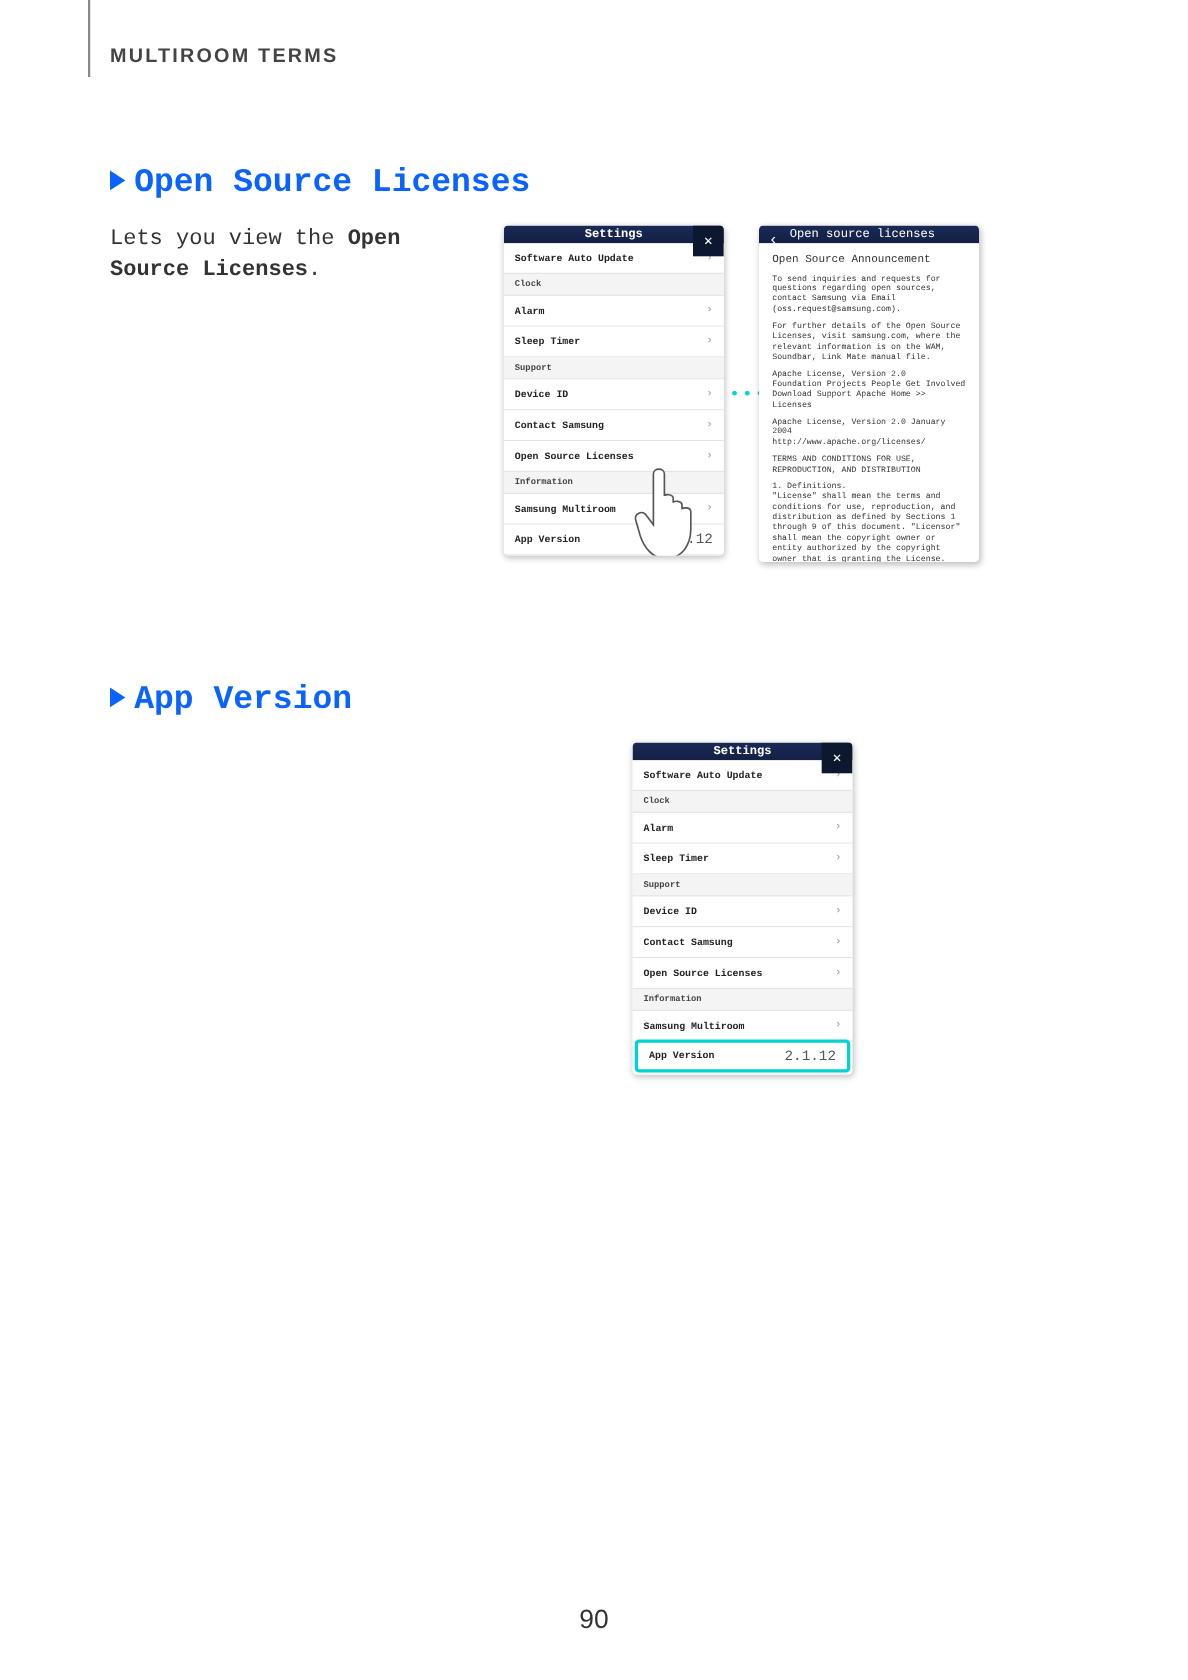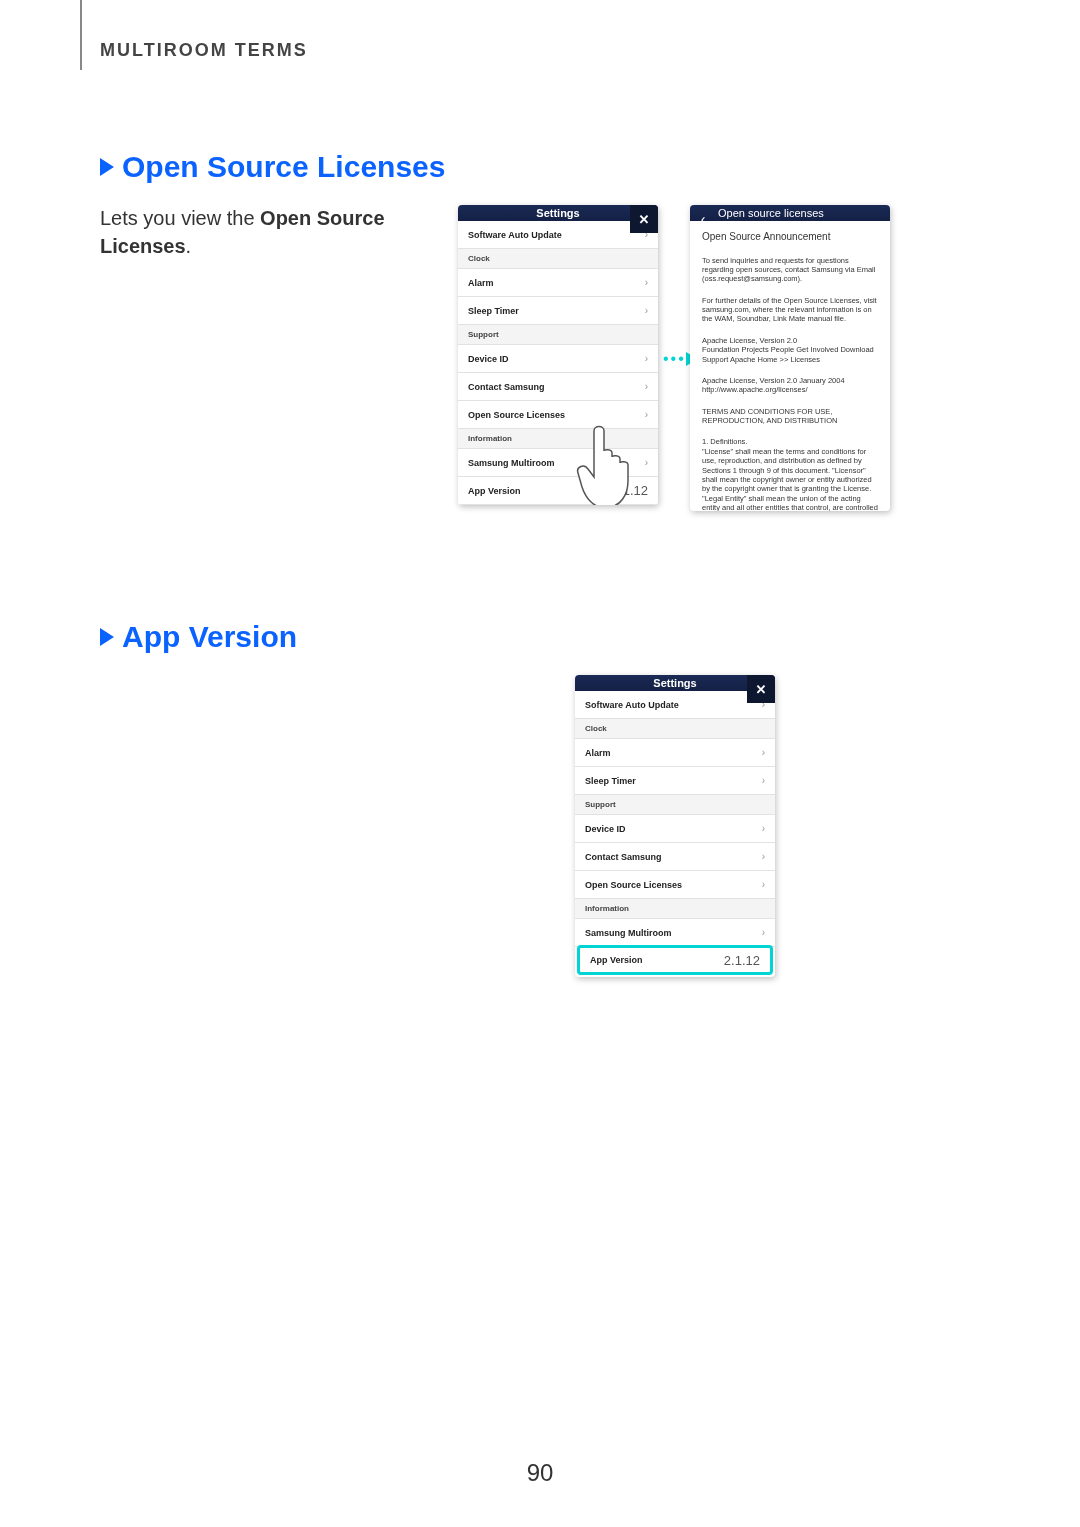--- a/index.html
+++ b/index.html
@@ -22,20 +22,21 @@
     left: 100px; top: 40px;
     font-size: 18px;
     letter-spacing: 2px;
     font-weight: 600;
     color: #444;
   }
   .section {
     position: absolute;
     left: 100px;
     right: 60px;
+    font-family: Liberation Mono, monospace;
   }
   .sec1 { top: 150px; }
   .sec2 { top: 620px; }
   .section-title {
     font-size: 30px;
     font-weight: 700;
     color: #0a63ff;
     margin-bottom: 20px;
   }
   .tri {
@@ -126,21 +127,21 @@
 
   .license-body {
     padding: 10px 12px;
     font-size: 7.5px;
     line-height: 1.25;
     color: #333;
     height: 290px;
     overflow: hidden;
   }
   .license-body .ann-title { font-size: 10px; margin-bottom: 6px; }
-  .license-body p { margin-bottom: 6px; margin-top: 12px; }
+  .license-body p { margin-bottom: 6px; }
 
   .finger {
     position: absolute;
     pointer-events: none;
   }
   .arrow-dots {
     position: absolute;
     color: #00d4d4;
     font-size: 16px;
     letter-spacing: 2px;

